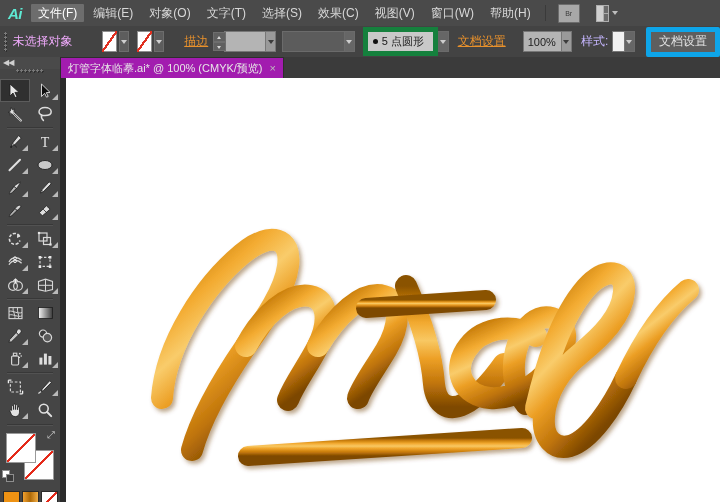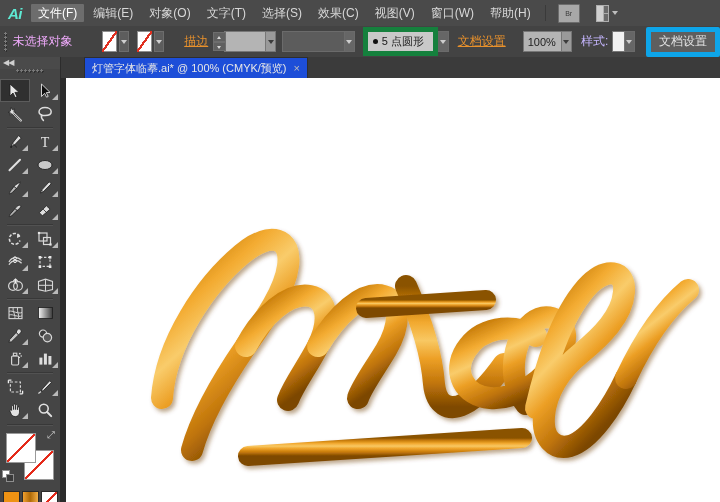--- a/index.html
+++ b/index.html
@@ -117,22 +117,22 @@
     display:flex;align-items:center;font-size:12px;color:#e2e2e2;border-radius:2px;
     white-space:nowrap;
   }
 
   
   .tabbar{
     position:absolute;left:60px;top:57px;width:660px;height:21px;
     background:#3b3b3b;border-bottom:1px solid #2b2b2b;display:flex;align-items:flex-end;
   }
   .doctab{
-    height:20px;background:#1d4ed8;border:1px solid #2e2e2e;border-bottom:none;
-    display:flex;align-items:center;gap:7px;padding:0 7px;margin-left:24px;
+    height:20px;background:#a21caf;border:1px solid #2e2e2e;border-bottom:none;
+    display:flex;align-items:center;gap:7px;padding:0 7px;margin-left:0;
     font-size:11px;color:#e6e6e6;white-space:nowrap;
   }
   .tab-close{font-size:11px;color:#bdbdbd;line-height:1;}
 
   
   .toolpanel{
     position:absolute;left:0;top:57px;width:60px;height:445px;
     background:#454545;border-right:1px solid #2c2c2c;
   }
   .tp-head{

